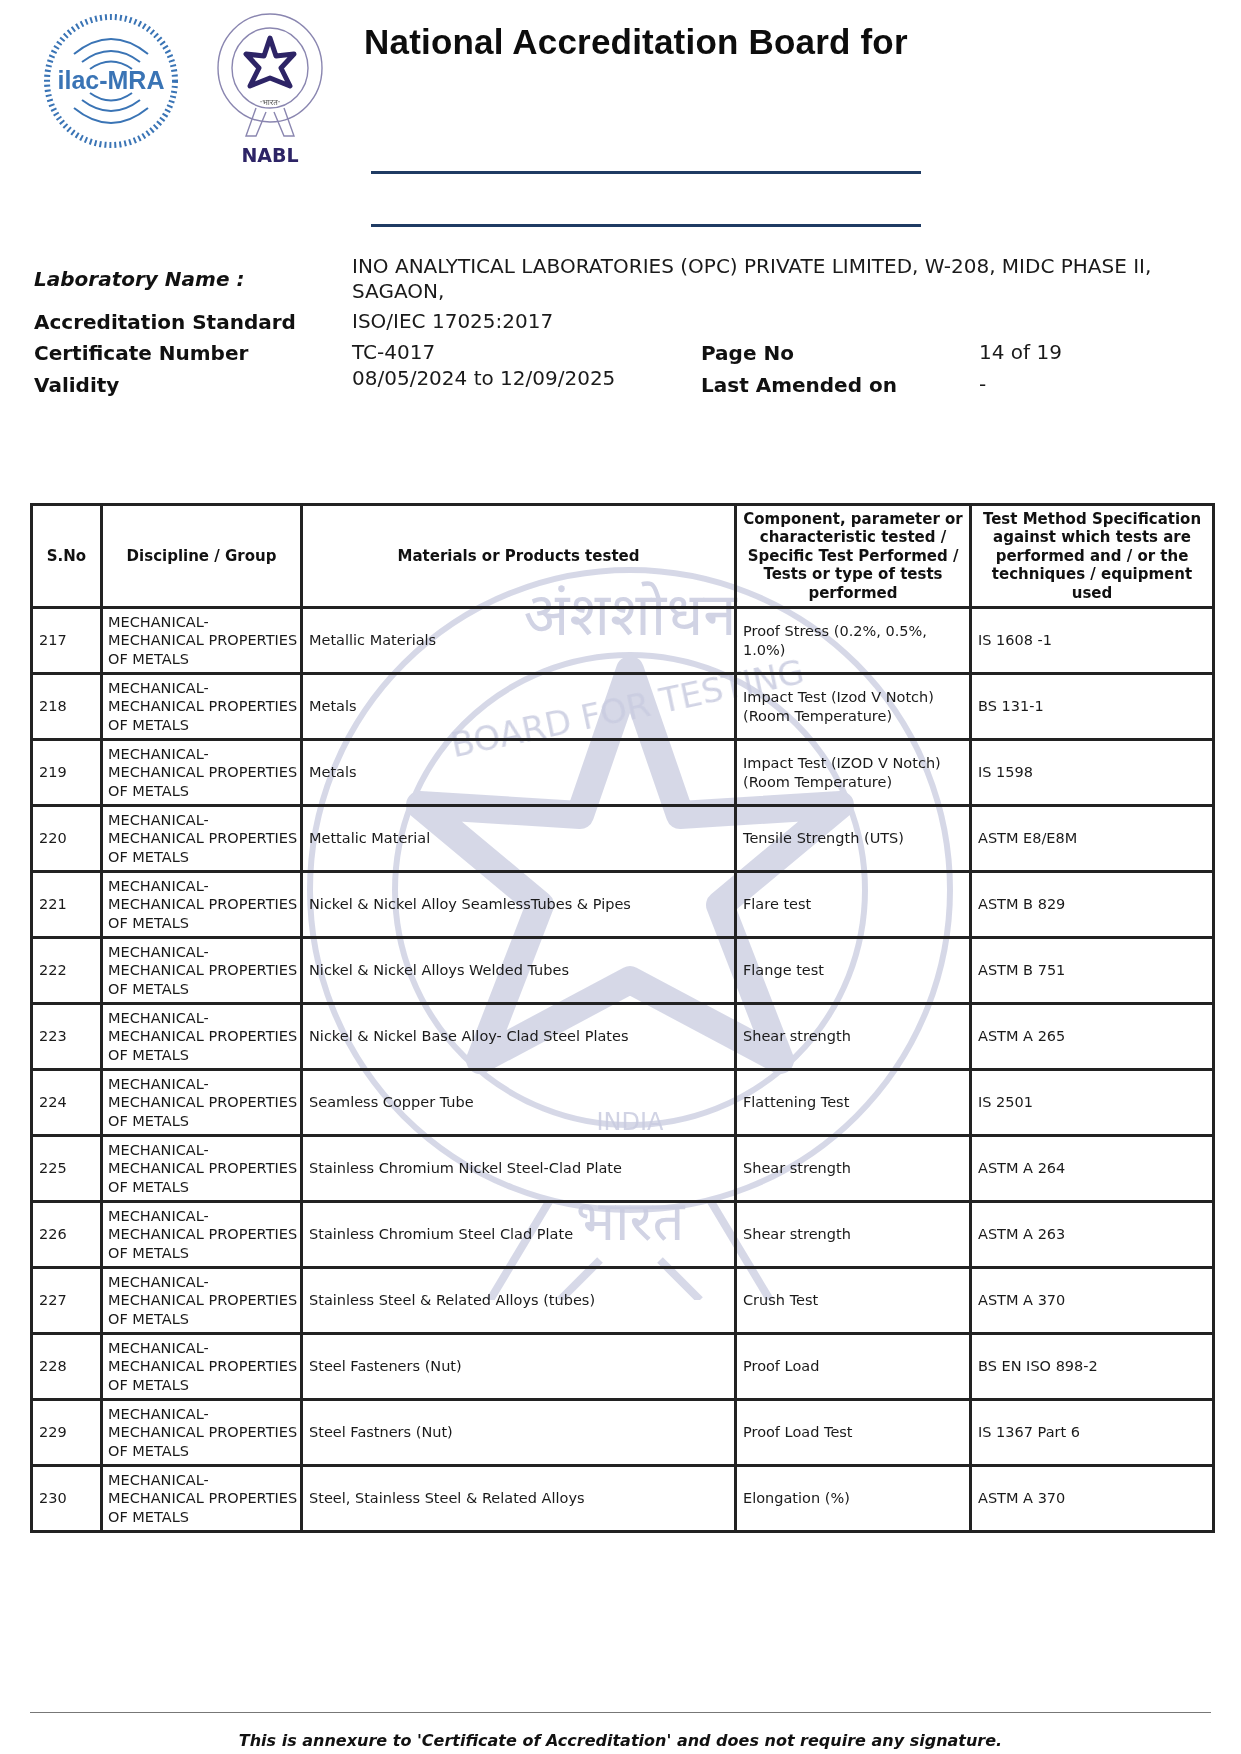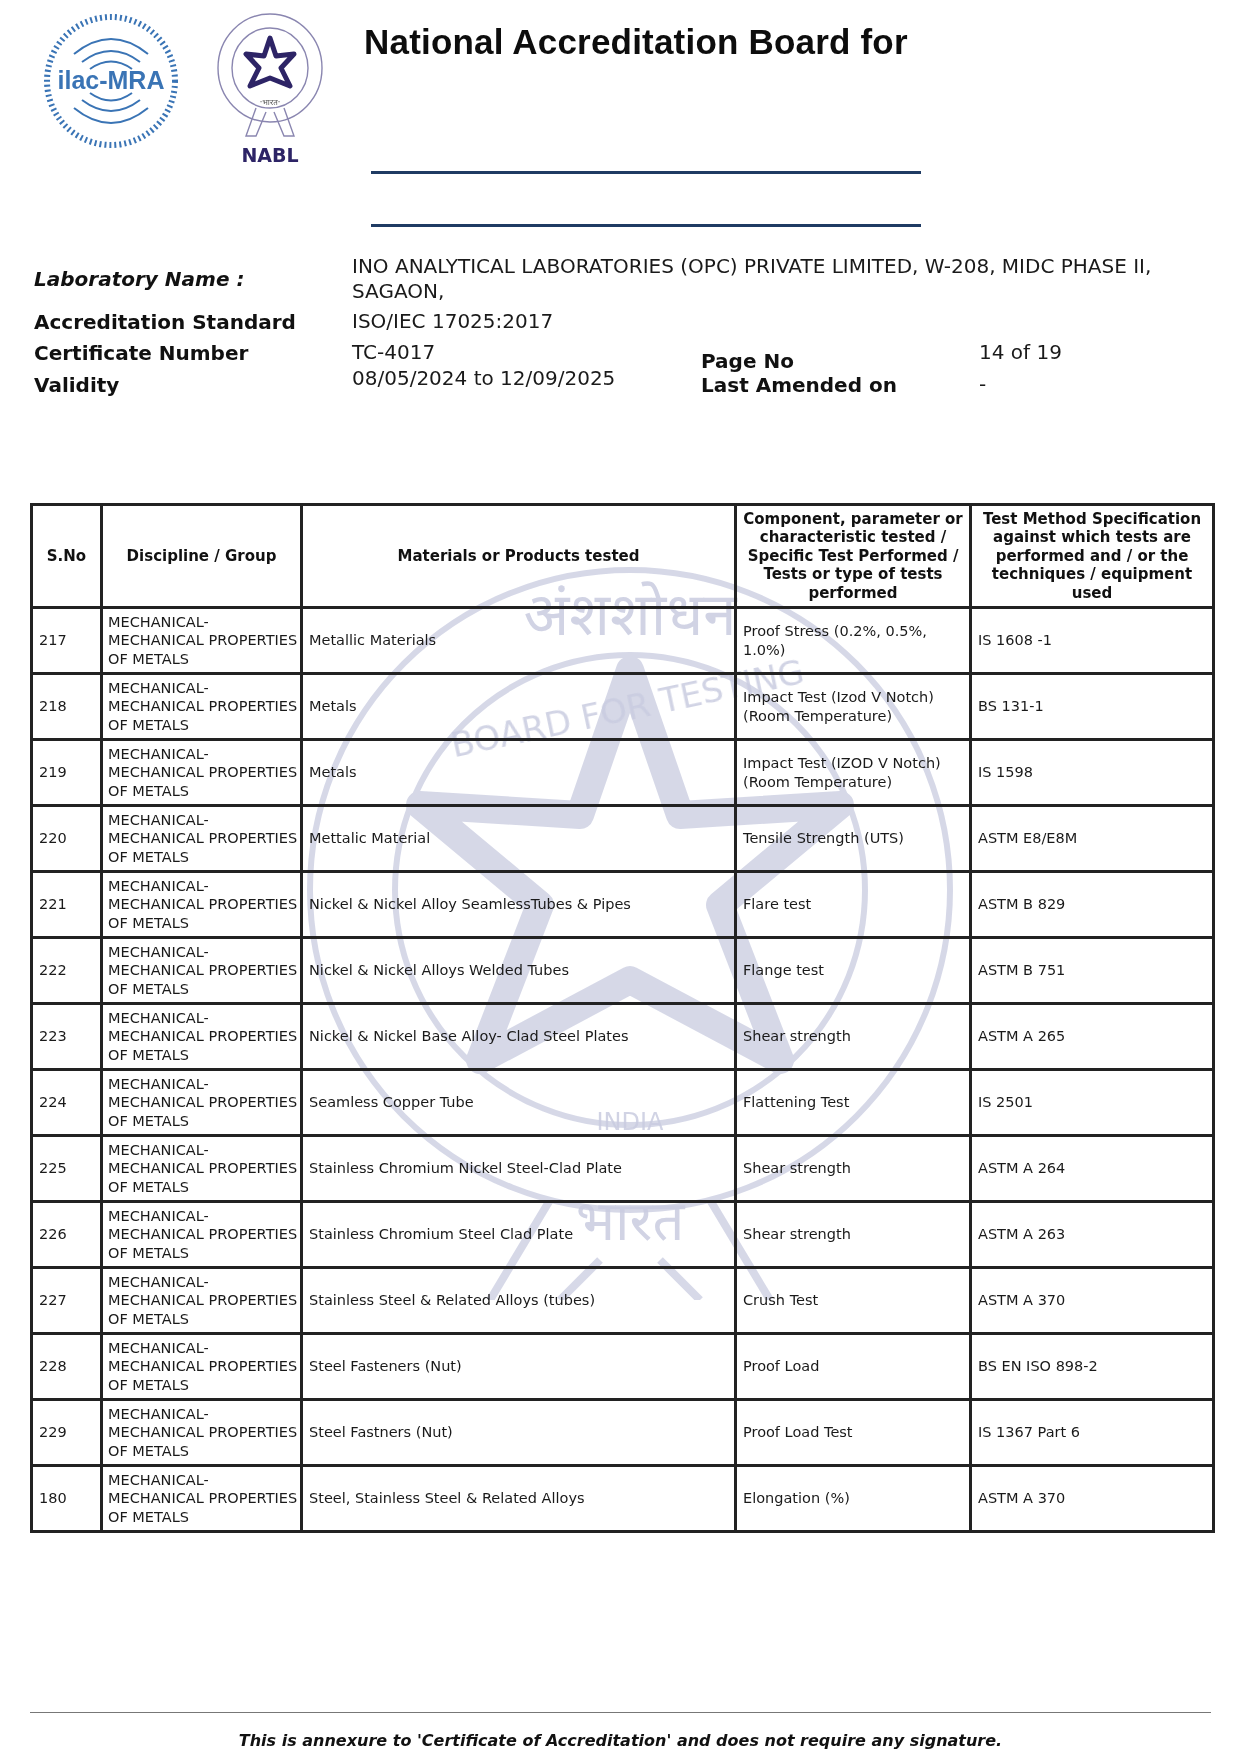--- a/index.html
+++ b/index.html
@@ -70,21 +70,21 @@
   <div class="lbl" style="left:0; top:13px;font-style:italic;">Laboratory Name :</div>
   <div class="val" style="left:318px; top:0; width:870px;">
     <div>INO ANALYTICAL LABORATORIES (OPC) PRIVATE LIMITED, W-208, MIDC PHASE II, SAGAON,</div>
   </div>
 
   <div class="lbl" style="left:0; top:56px;">Accreditation Standard</div>
   <div class="val" style="left:318px; top:55px;">ISO/IEC 17025:2017</div>
 
   <div class="lbl" style="left:0; top:87px;">Certificate Number</div>
   <div class="val" style="left:318px; top:86px;">TC-4017</div>
-  <div class="lbl" style="left:667px; top:87px;margin-top:8px;">Page No</div>
+  <div class="lbl" style="left:667px; top:87px;">Page No</div>
   <div class="val" style="left:945px; top:86px;">14 of 19</div>
 
   <div class="lbl" style="left:0; top:119px;">Validity</div>
   <div class="val" style="left:318px; top:112px;">08/05/2024 to 12/09/2025</div>
   <div class="lbl" style="left:667px; top:119px;">Last Amended on</div>
   <div class="val" style="left:945px; top:118px;">-</div>
 </div>
 
 <svg class="watermark" viewBox="0 0 660 740">
   <g fill="none" stroke="#c9cce0" stroke-width="6" opacity="0.75">
@@ -269,21 +269,21 @@
       <div>MECHANICAL-</div>
       <div>MECHANICAL PROPERTIES</div>
       <div>OF METALS</div>
     </td>
     <td>Steel Fastners (Nut)</td>
     <td>Proof Load Test</td>
     <td>IS 1367 Part 6</td>
   </tr>
 
   <tr>
-    <td>180</td>
+    <td>230</td>
     <td class="disc">
       <div>MECHANICAL-</div>
       <div>MECHANICAL PROPERTIES</div>
       <div>OF METALS</div>
     </td>
     <td>Steel, Stainless Steel &amp; Related Alloys</td>
     <td>Elongation (%)</td>
     <td>ASTM A 370</td>
   </tr>
 </tbody>

